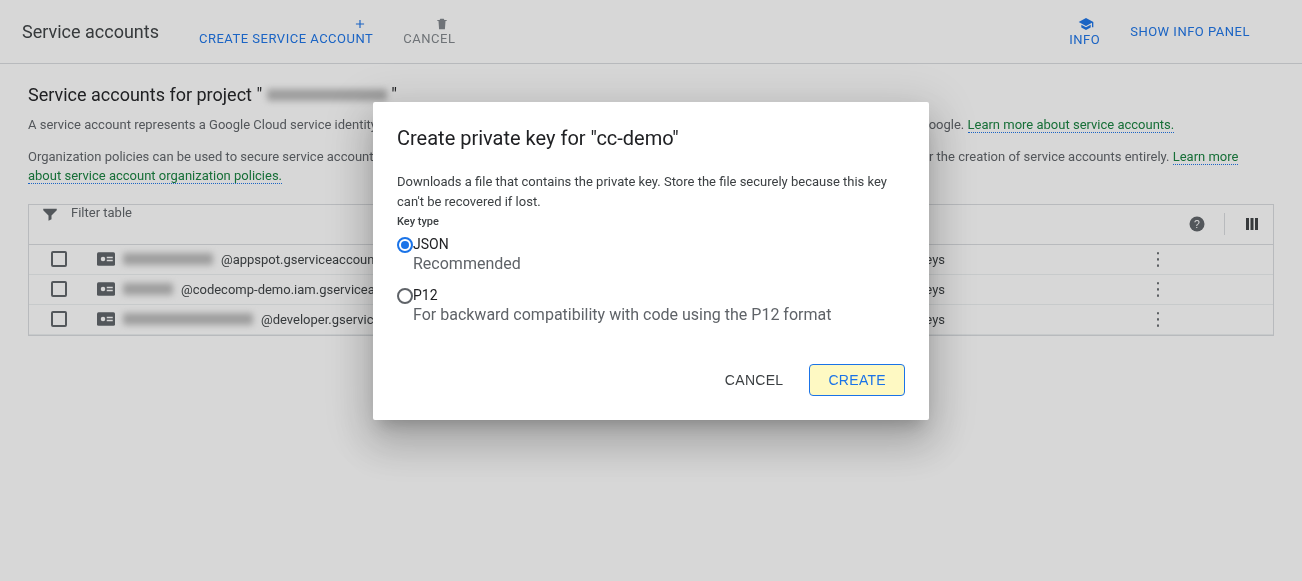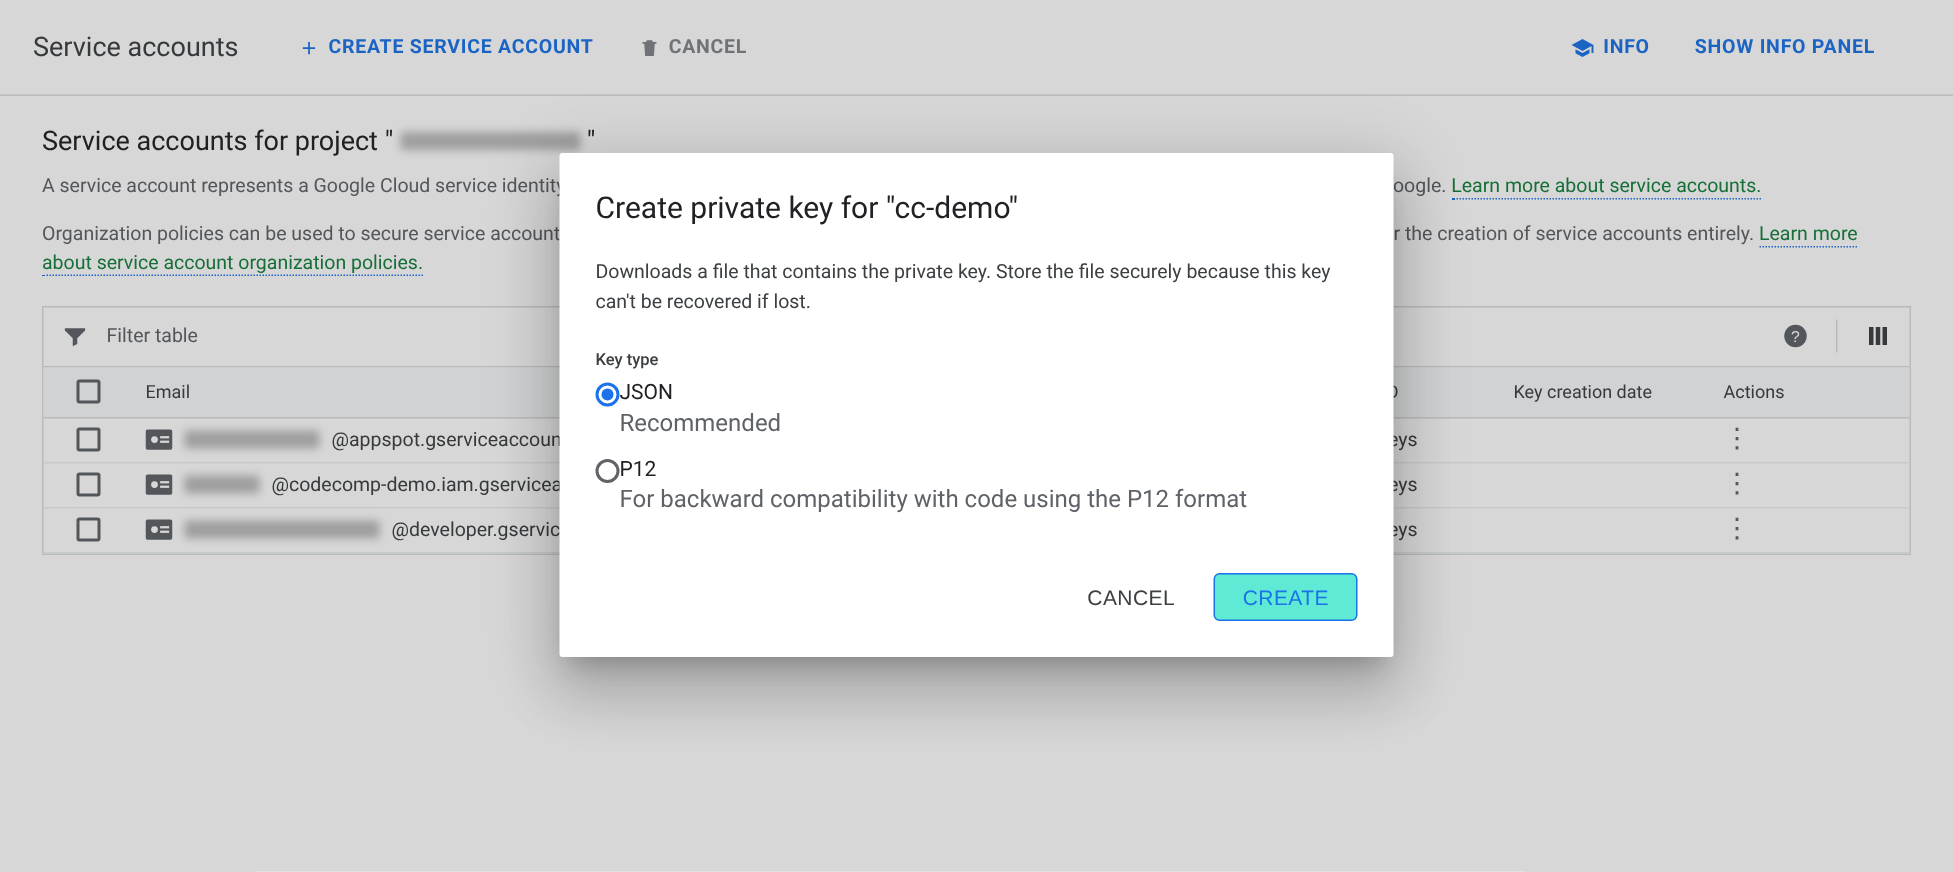--- a/index.html
+++ b/index.html
@@ -21,27 +21,28 @@
     height: 64px;
   }
   .page-title {
     font-size: 18px;
     color: #3c4043;
     margin-right: 40px;
     font-weight: 400;
   }
   .top-action {
     display: inline-flex;
-    align-items: center;
+    align-items: flex-end;
     color: #1a73e8;
     font-size: 13px;
-    font-weight: 700;
+    font-weight: 400;
     letter-spacing: .5px;
     margin-right: 30px;
     cursor: pointer;
+    flex-direction: column;
   }
   .top-action.disabled { color: #80868b; }
   .top-action .ico { margin-right: 6px; display:inline-flex; align-items:center; }
   .spacer { flex: 1; }
   .content {
     padding: 20px 28px;
   }
   .section-title {
     font-size: 18px;
     color: #202124;
@@ -59,21 +60,20 @@
     color: #15803d;
     text-decoration: none;
     border-bottom: 1px dotted #1a73e8;
   }
   .table-zone {
     border: 1px solid #dadce0;
     margin-top: 18px;
   }
   .filter-row {
     display: flex;
-    align-items: center;
     height: 40px;
     padding: 0 12px;
     border-bottom: 1px solid #dadce0;
   }
   .filter-row .lbl {
     color: #5f6368;
     margin-left: 12px;
     font-size: 13px;
   }
   .filter-row .right-icons {
@@ -138,21 +138,21 @@
   .dialog h2 {
     font-size: 20px;
     font-weight: 400;
     color: #202124;
     margin-bottom: 22px;
   }
   .dialog .desc2 {
     font-size: 13px;
     color: #3c4043;
     line-height: 1.5;
-    margin-bottom: 22px;
+    margin-bottom: 4px;
   }
   .key-type-lbl {
     font-size: 11px;
     font-weight: 500;
     color: #3c4043;
     margin-bottom: 8px;
   }
   .radio-row { display:flex; align-items:flex-start; margin-bottom: 14px; }
   .radio {
     width:16px; height:16px;
@@ -183,21 +183,21 @@
     background:none;
     color:#3c4043;
   }
   .btn-outline {
     font-size: 14px;
     font-weight:500;
     letter-spacing:.3px;
     padding: 7px 18px;
     cursor:pointer;
     color:#1a73e8;
-    background:#5eead4;
+    background:#fef9c3;
     border:1px solid #1a73e8;
     border-radius:4px;
   }
   svg { display:block; }
 </style>
 </head>
 <body>
 
 <div class="topbar">
   <div class="page-title">Service accounts</div>
@@ -262,29 +262,20 @@
             </svg>
         </span>
         <div class="divider-v"></div>
         <span>
           <svg width="18" height="18" viewBox="0 0 24 24">
               <path fill="#3c4043" d="M4 4h4v16H4zM10 4h4v16h-4zM16 4h4v16h-4z"></path>
             </svg>
         </span>
       </div>
     </div>
-    <div class="thead">
-      <div class="cell" style="text-align:center;">
-          <div class="checkbox"></div>
-        </div>
-      <div class="cell">Email</div>
-      <div class="cell">Key ID</div>
-      <div class="cell">Key creation date</div>
-      <div class="cell">Actions</div>
-    </div>
 
     <div class="trow">
       <div class="cell" style="text-align:center;">
           <div class="checkbox"></div>
         </div>
       <div class="cell email-cell">
         <span>
             <svg width="18" height="14" viewBox="0 0 24 18">
               <rect width="24" height="18" rx="2" fill="#5f6368"></rect>
               <circle cx="8" cy="9" r="3" fill="#fff"></circle>

